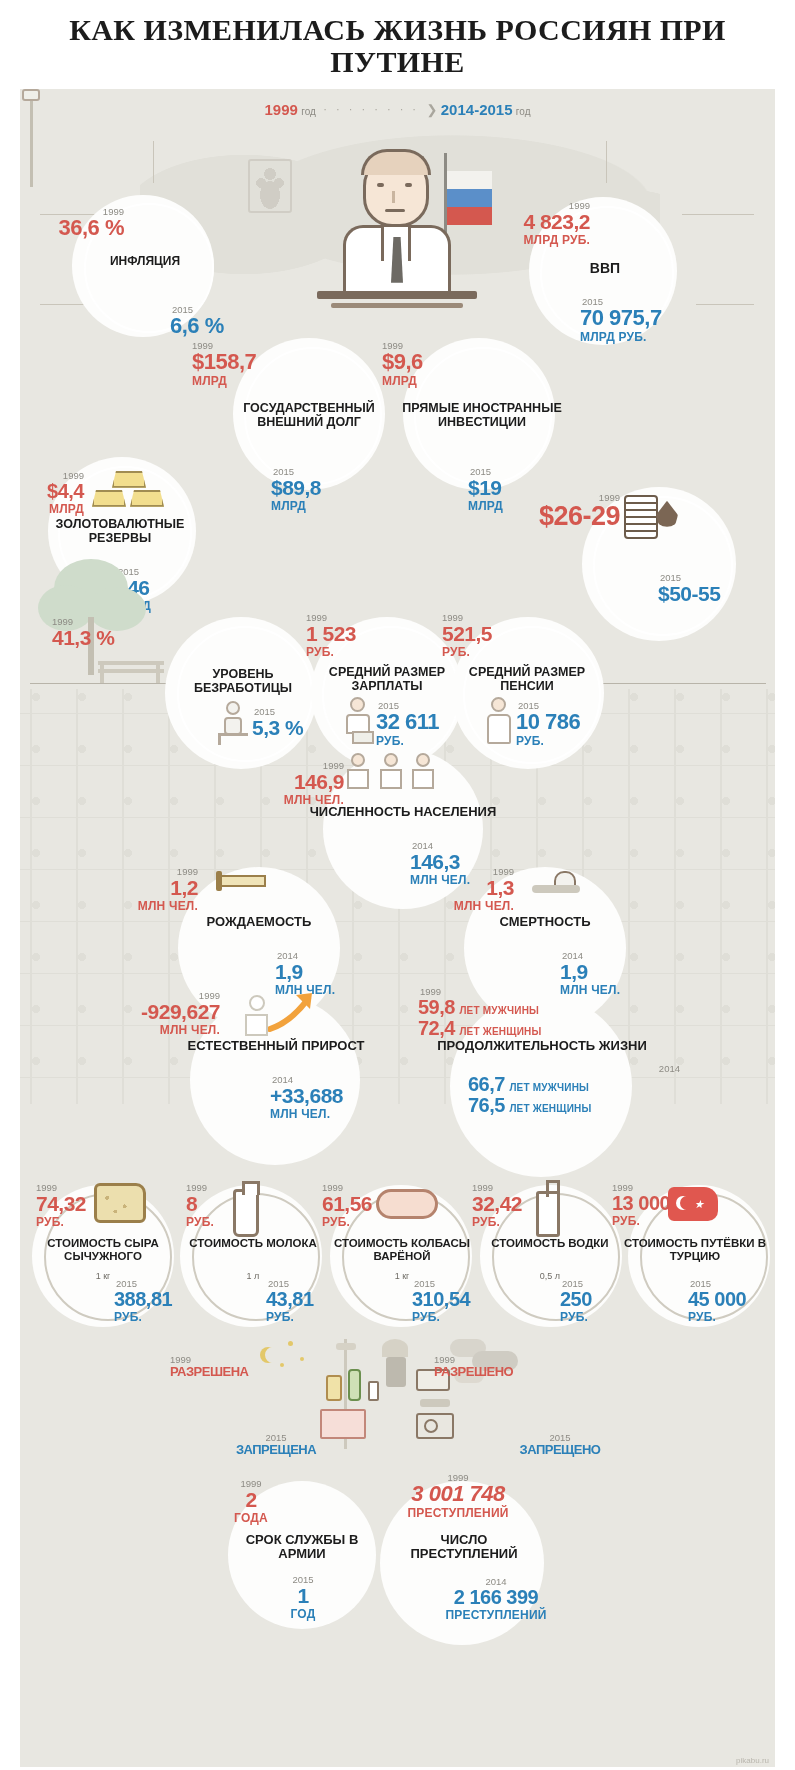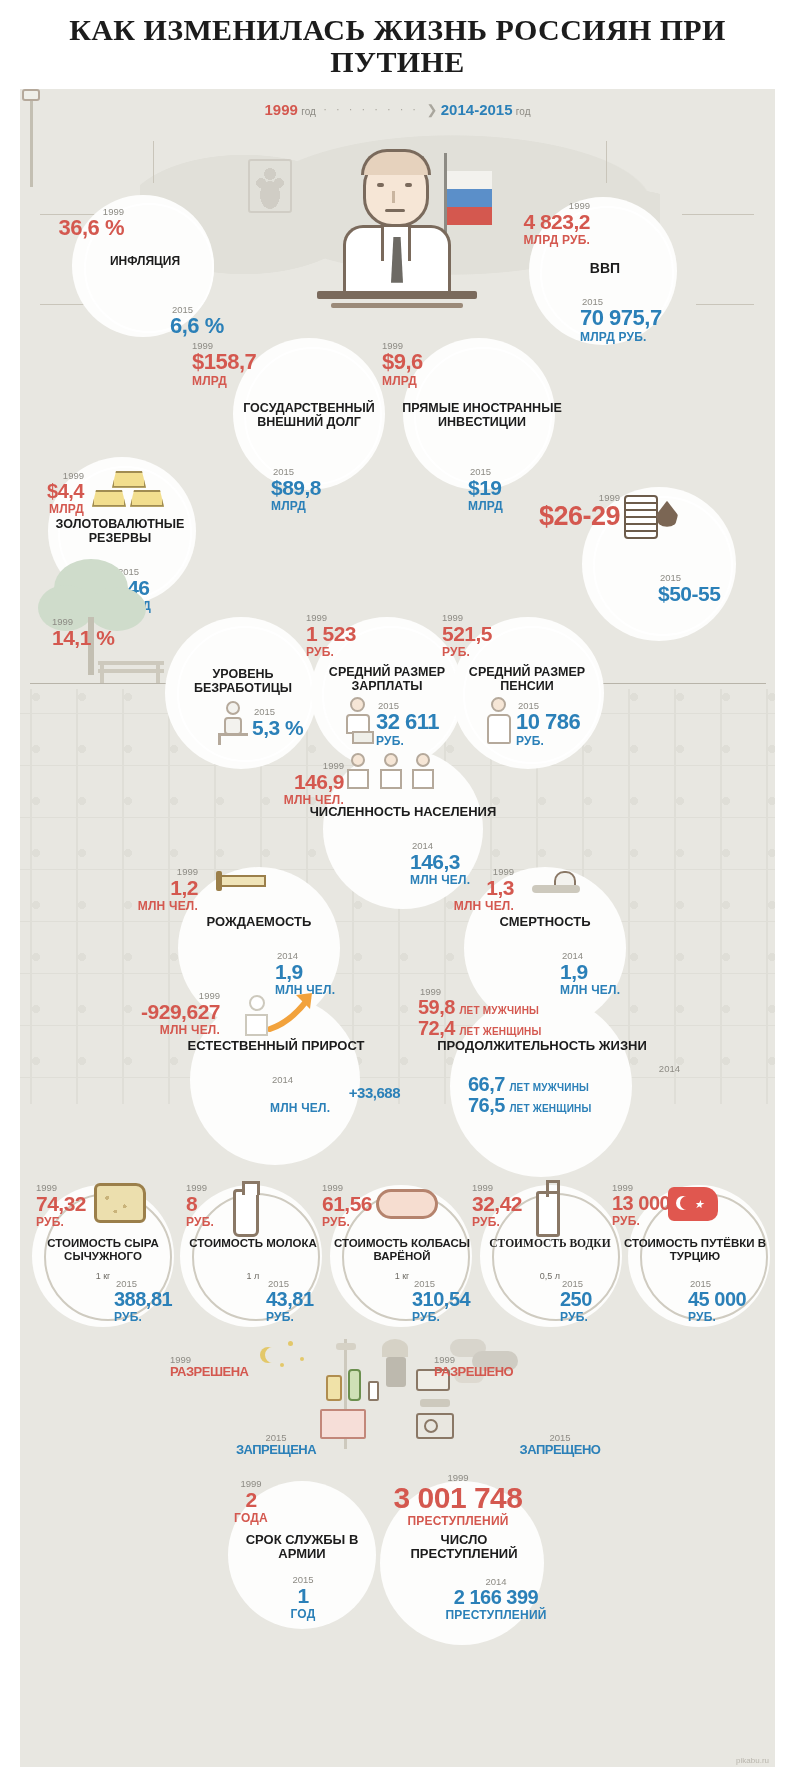--- a/index.html
+++ b/index.html
@@ -385,21 +385,21 @@
   <div class="lamp" style="left:680px; top:496px; width:24px; height:98px;">
     <i class="head" style="left:2px; top:0;"></i>
     <i class="post" style="left:10px; top:12px; height:86px;"></i>
   </div>
   <div class="line h" style="left:10px; top:594px; width:736px; background:#b8b4a9;"></div>
 
   <div class="bub" style="left:145px; top:528px; width:152px; height:152px;"></div>
   <div class="bub-ring dk" style="left:157px; top:537px; width:136px; height:136px; border-color:#fff;"></div>
   <div class="val old l" style="left:32px; top:528px; width:110px;">
     <span class="yr">1999</span>
-    <span class="num" style="font-size:21px;">14,1 %</span>
+    <span class="num" style="font-size:21px;">41,3 %</span>
   </div>
   <div class="lbl" style="left:155px; top:578px; width:136px; font-size:12.5px;">УРОВЕНЬ БЕЗРАБОТИЦЫ</div>
   <div class="person" style="left:196px; top:612px; width:36px; height:44px;">
     <i class="h" style="left:10px; top:0; width:14px; height:14px; border:2.5px solid #b5a99b; background:#f3f2ee;"></i>
     <i class="b" style="left:8px;  top:16px; width:18px; height:18px; border:2.5px solid #b5a99b; background:#f3f2ee; border-radius:4px;"></i>
     <i class="b" style="left:2px;  top:32px; width:30px; height:3px; background:#b5a99b;"></i>
     <i class="b" style="left:2px;  top:32px; width:3px; height:12px; background:#b5a99b;"></i>
   </div>
   <div class="val new l" style="left:232px; top:618px; width:90px;">
     <span class="yr" style="margin-left:2px;">2015</span>
@@ -512,21 +512,21 @@
     <path d="M28 6 L44 4 L42 20 Z" fill="#f2a23c"></path>
   </svg>
   <div class="val old r" style="left:78px; top:902px; width:122px;">
     <span class="yr">1999</span>
     <span class="num" style="font-size:21px;">-929,627</span>
     <span class="unit">МЛН ЧЕЛ.</span>
   </div>
   <div class="lbl" style="left:132px; top:950px; width:248px; font-size:13px;">ЕСТЕСТВЕННЫЙ ПРИРОСТ</div>
   <div class="val new l" style="left:250px; top:986px; width:130px;">
     <span class="yr" style="margin-left:2px;">2014</span>
-    <span class="num" style="font-size:15px;text-align:right;">+33,688</span>
+    <span class="num" style="font-size:21px;">+33,688</span>
     <span class="unit">МЛН ЧЕЛ.</span>
   </div>
 
   <div class="bub" style="left:430px; top:906px; width:182px; height:182px;"></div>
   <div class="val old l" style="left:398px; top:898px; width:220px;">
     <span class="yr" style="margin-left:2px;">1999</span>
     <span style="white-space:nowrap;">
       <span class="num" style="font-size:20px; display:inline;">59,8</span>
       <span class="unit" style="display:inline; font-size:10px;">ЛЕТ МУЖЧИНЫ</span>
     </span><br>
@@ -597,21 +597,21 @@
   </div>
 
   <div class="bub" style="left:460px; top:1096px; width:142px; height:142px;"></div>
   <div class="bub-ring dk" style="left:472px; top:1104px; width:128px; height:128px; border-color:#cfcbc0;"></div>
   <div class="ic vodka" style="left:516px; top:1102px;"></div>
   <div class="val old l" style="left:452px; top:1094px; width:76px;">
     <span class="yr">1999</span>
     <span class="num" style="font-size:21px;">32,42</span>
     <span class="unit">РУБ.</span>
   </div>
-  <div class="lbl" style="left:452px; top:1148px; width:156px; font-size:11.5px;font-family:Liberation Serif, serif;">СТОИМОСТЬ ВОДКИ</div>
+  <div class="lbl" style="left:452px; top:1148px; width:156px; font-size:11.5px;">СТОИМОСТЬ ВОДКИ</div>
   <div class="sub" style="left:452px; top:1182px; width:156px;">0,5 л</div>
   <div class="val new l" style="left:540px; top:1190px; width:90px;">
     <span class="yr" style="margin-left:2px;">2015</span>
     <span class="num" style="font-size:20px;">250</span>
     <span class="unit">РУБ.</span>
   </div>
 
   <div class="bub" style="left:608px; top:1096px; width:142px; height:142px;"></div>
   <div class="bub-ring dk" style="left:620px; top:1104px; width:128px; height:128px; border-color:#cfcbc0;"></div>
   <div class="ic turkey" style="left:648px; top:1098px;">
@@ -683,21 +683,21 @@
   <div class="lbl" style="left:204px; top:1444px; width:156px; font-size:13px;">СРОК СЛУЖБЫ В АРМИИ</div>
   <div class="val new l" style="left:238px; top:1486px; width:90px; text-align:center;">
     <span class="yr">2015</span>
     <span class="num" style="font-size:21px;">1</span>
     <span class="unit">ГОД</span>
   </div>
 
   <div class="bub" style="left:360px; top:1392px; width:164px; height:164px;"></div>
   <div class="val old l" style="left:350px; top:1384px; width:176px; text-align:center;">
     <span class="yr">1999</span>
-    <span class="num" style="font-size:30px;">3 001 748</span>
+    <span class="num" style="font-size:22px;font-style:italic;">3 001 748</span>
     <span class="unit">ПРЕСТУПЛЕНИЙ</span>
   </div>
   <div class="lbl" style="left:366px; top:1444px; width:156px; font-size:13px;">ЧИСЛО ПРЕСТУПЛЕНИЙ</div>
   <div class="val new l" style="left:386px; top:1488px; width:180px; text-align:center;">
     <span class="yr">2014</span>
     <span class="num" style="font-size:20px;">2 166 399</span>
     <span class="unit">ПРЕСТУПЛЕНИЙ</span>
   </div>
 
   <div class="footer-credit">pikabu.ru</div>

